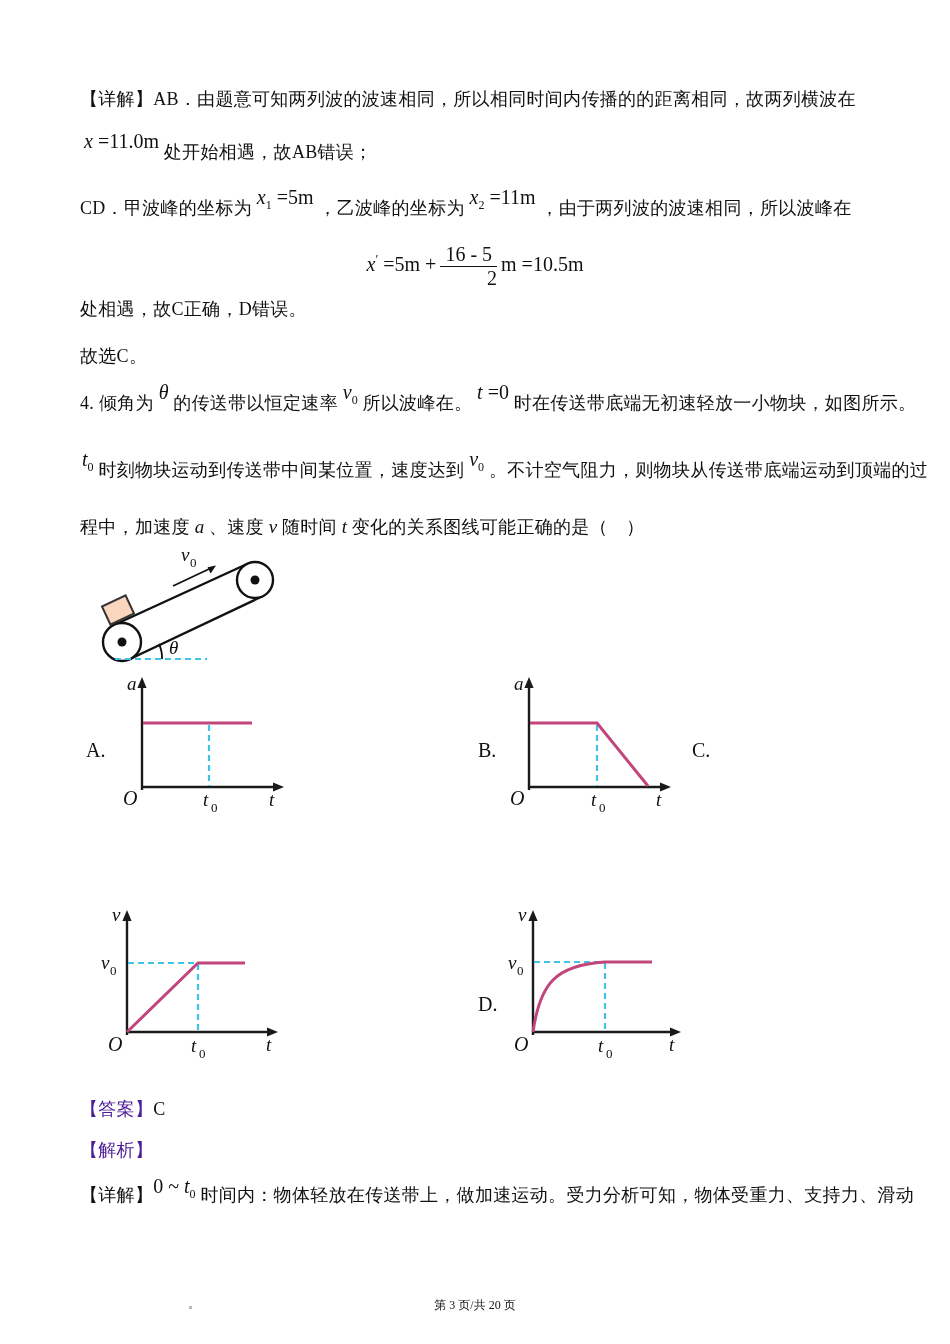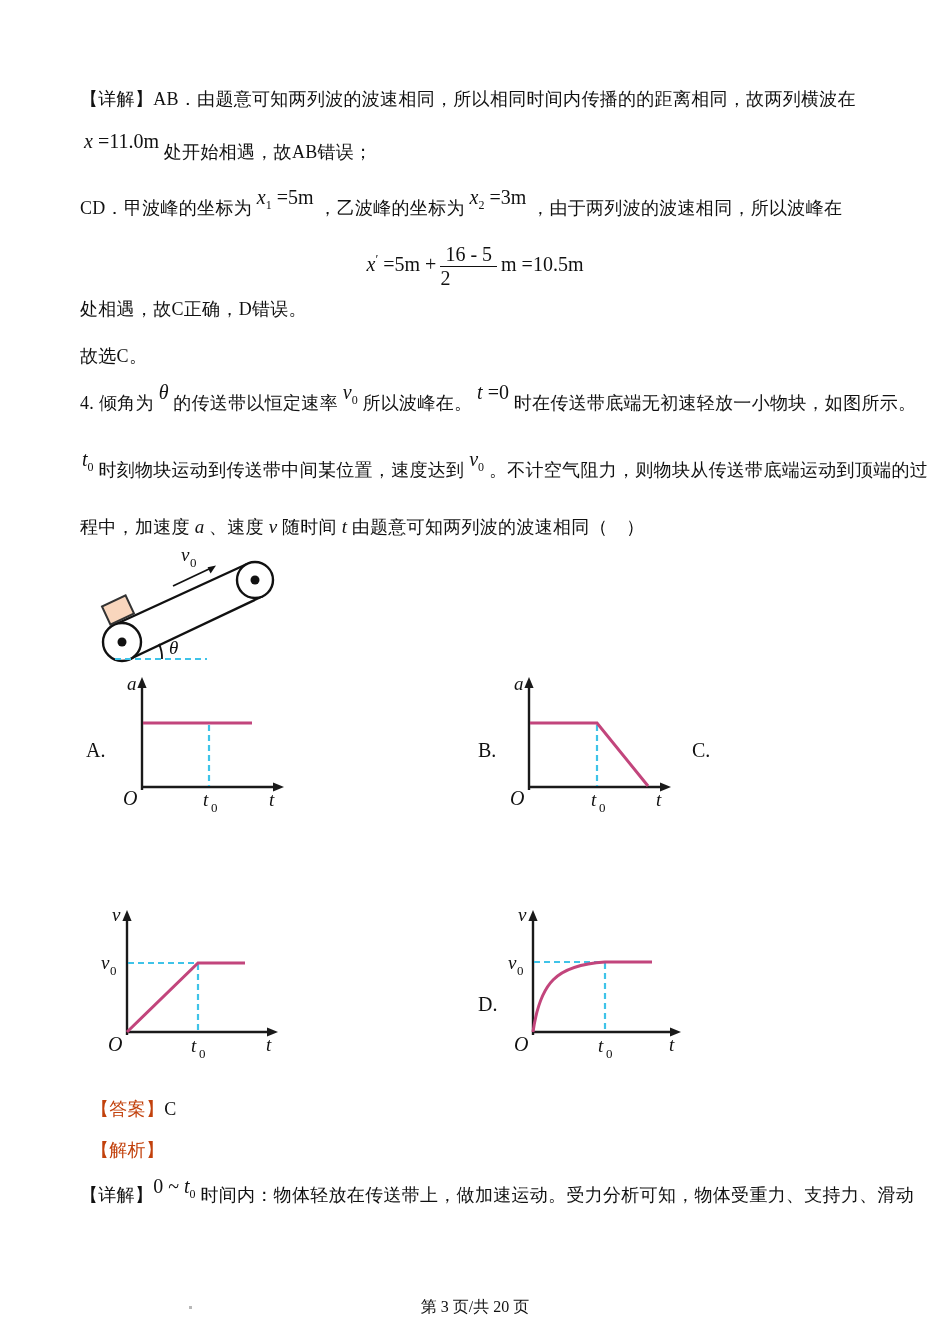--- a/index.html
+++ b/index.html
@@ -6,27 +6,27 @@
   body{width:950px;height:1344px;background:#ffffff;position:relative;
        font-family:"Liberation Serif","DejaVu Serif",serif;color:#111;}
   .abs{position:absolute;}
   .zh{font-size:18px;line-height:23px;white-space:nowrap;letter-spacing:0.3px;}
   .math{font-size:20px;font-family:"Liberation Serif","DejaVu Serif",serif;letter-spacing:0;}
   .mvar{font-style:italic;}
   .up{position:relative;top:-10px;text-align:right;}
   .up8{position:relative;top:-8px;text-align:right;}
   .math sub{font-size:12px;}
   .math sup{font-size:13px;}
-  .frac{display:inline-block;vertical-align:middle;text-align:left;line-height:1.1;margin:0 4px;}
+  .frac{display:inline-block;vertical-align:middle;text-align:right;line-height:1.1;margin:0 4px;}
   .frac .num{display:block;border-bottom:1.6px solid #111;padding:0 5px 1px;}
   .frac .den{display:block;}
   .formula-row{left:80px;width:790px;text-align:center;}
-  .blue{color:#c2410c;margin-left:11px;}
+  .blue{color:#4c1d95;}
   .opt{font-size:20px;}
-  .footer{left:0;width:950px;text-align:center;font-size:16px;}
+  .footer{left:0;width:950px;text-align:center;font-size:12px;}
   svg{overflow:visible;}
   svg text{font-family:"Liberation Serif","DejaVu Serif",serif;fill:#111;}
   .axlbl{font-size:19px;font-style:italic;}
   .olbl{font-size:20px;font-style:italic;}
   .sublbl{font-size:13px;}
   .axis{stroke:#1a1a1a;stroke-width:2.4;fill:none;}
   .pink{stroke:#c2457c;stroke-width:3;fill:none;}
   .dash{stroke:#3fc3e8;stroke-width:2.2;stroke-dasharray:6 4;fill:none;}
   .pulley{fill:#ffffff;stroke:#111;stroke-width:2.4;}
   .belt{stroke:#111;stroke-width:2.4;}
@@ -42,21 +42,21 @@
 
 <div class="abs zh" style="left:84px;top:140px">
   <span class="math up"><span class="mvar">x</span><span> =11.0m</span></span>
   <span>处开始相遇，故AB错误；</span>
 </div>
 
 <div class="abs zh" style="left:80px;top:196px">
   <span>CD．甲波峰的坐标为</span>
   <span class="math up"><span class="mvar">x</span><sub>1</sub><span> =5m</span></span>
   <span>，乙波峰的坐标为</span>
-  <span class="math up"><span class="mvar">x</span><sub>2</sub><span> =3m</span></span>
+  <span class="math up"><span class="mvar">x</span><sub>2</sub><span> =11m</span></span>
   <span>，由于两列波的波速相同，所以波峰在</span>
 </div>
 
 <div class="abs zh formula-row" style="top:243px">
   <span class="math">
     <span class="mvar">x</span><sup>′</sup><span> =5m +</span><span class="frac"><span class="num">16 - 5</span><span class="den">2</span></span><span>m =10.5m</span>
   </span>
 </div>
 
 <div class="abs zh" style="left:80px;top:298px">
@@ -83,21 +83,21 @@
   <span>。不计空气阻力，则物块从传送带底端运动到顶端的过</span>
 </div>
 
 <div class="abs zh" style="left:80px;top:515px">
   <span>程中，加速度</span>
   <span class="math mvar" style="font-size:19px">a</span>
   <span>、速度</span>
   <span class="math mvar" style="font-size:19px">v</span>
   <span>随时间</span>
   <span class="math mvar" style="font-size:19px">t</span>
-  <span>由题意可知两列波的波速相同（　）</span>
+  <span>变化的关系图线可能正确的是（　）</span>
 </div>
 
 <svg class="abs" style="left:85px;top:548px" width="230" height="125" viewBox="0 0 230 125">
   <line class="belt" x1="29" y1="77" x2="162" y2="16"></line>
   <line class="belt" x1="45" y1="111" x2="178" y2="48"></line>
   <circle class="pulley" cx="37" cy="94" r="19"></circle>
   <circle cx="37" cy="94" r="4.5" fill="#111"></circle>
   <circle class="pulley" cx="170" cy="32" r="18"></circle>
   <circle cx="170" cy="32" r="4.5" fill="#111"></circle>
   <rect class="block" x="20" y="52" width="26" height="20" transform="rotate(-25 33 62)"></rect>

